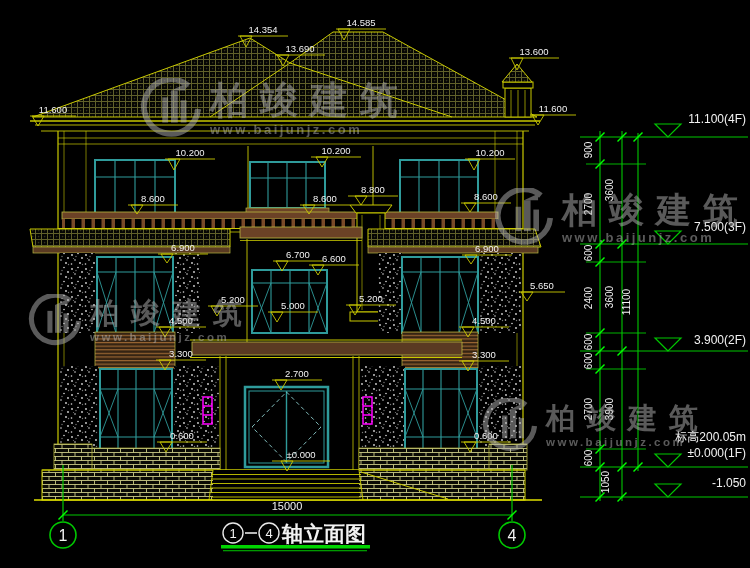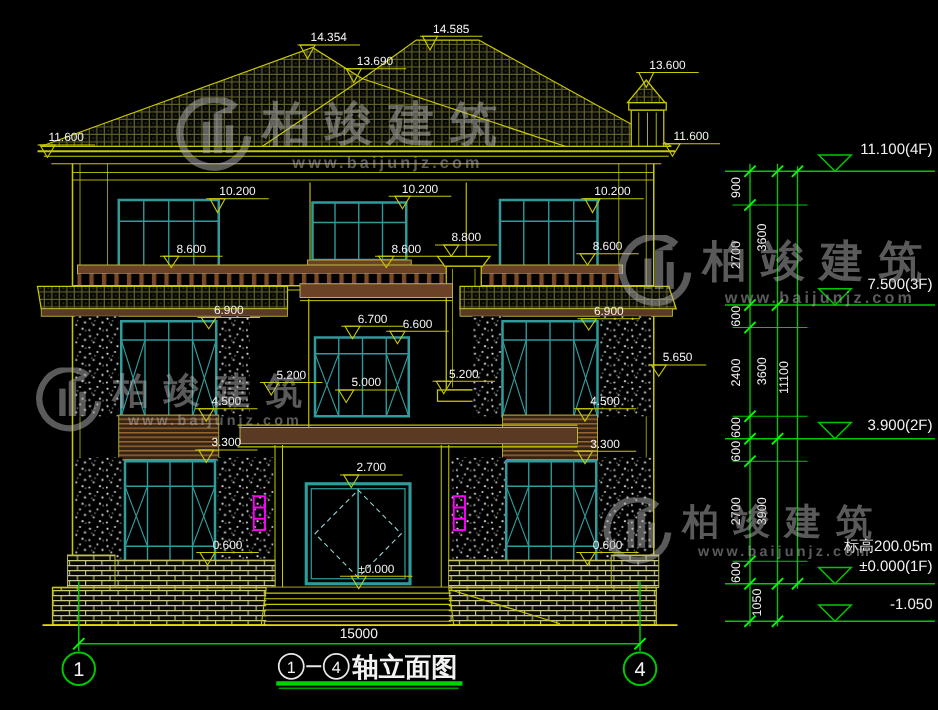--- a/index.html
+++ b/index.html
@@ -2,21 +2,21 @@
 <html><head>
 <meta charset="utf-8">
 <style>
   html,body{margin:0;padding:0;background:#000;width:750px;height:568px;overflow:hidden;
     font-family:"Liberation Sans",sans-serif;}
   #stage{position:relative;width:750px;height:568px;background:#000;}
   #cad{position:absolute;left:0;top:0;}
   .wm{position:absolute;display:flex;align-items:center;gap:8px;opacity:.5;color:#b4b4b4;pointer-events:none;}
   .wm .txt{display:flex;flex-direction:column;}
   .wm .brand{font-weight:bold;letter-spacing:12px;line-height:1;white-space:nowrap;}
-  .wm .url{font-weight:bold;font-size:13px;letter-spacing:2.5px;margin-top:3px;white-space:nowrap;text-align:center;}
+  .wm .url{font-weight:bold;font-size:13px;letter-spacing:2.5px;margin-top:3px;white-space:nowrap;}
   .wm-lg .brand{font-size:38px;}
   .wm-md .brand{font-size:35px;}
   .wm-sm .brand{font-size:29px;}
   .wm-sm .url{font-size:11.5px;}
   svg text{font-family:"Liberation Sans",sans-serif;}
 </style>
 </head>
 <body>
 
 <div id="stage">

